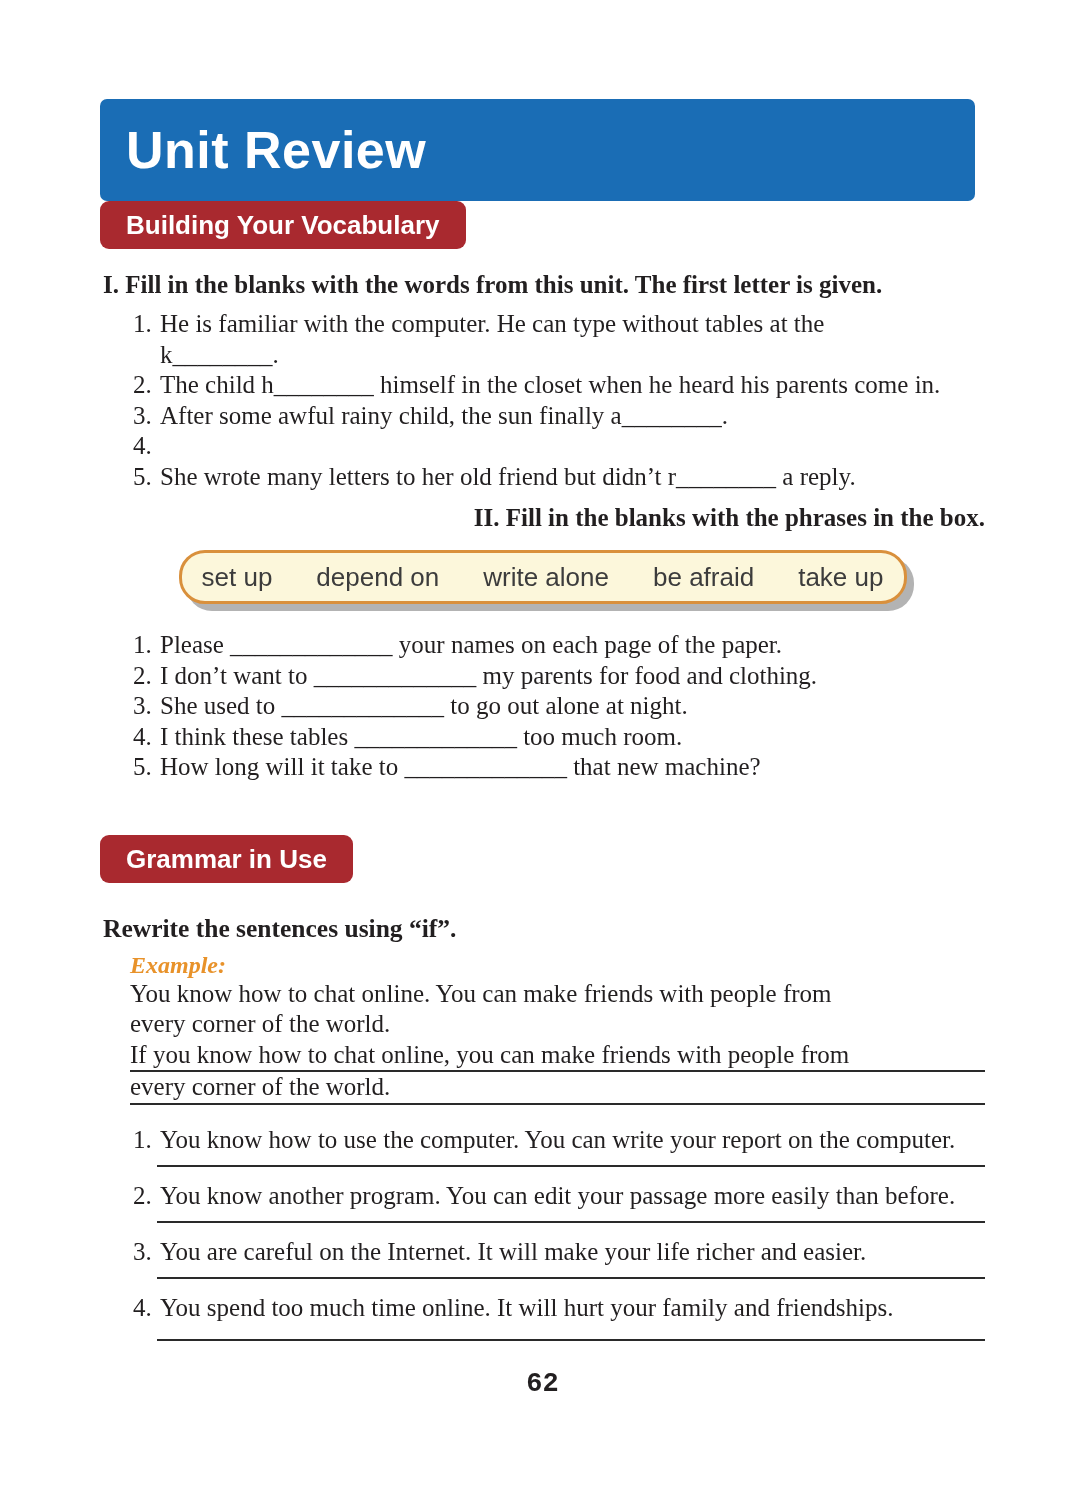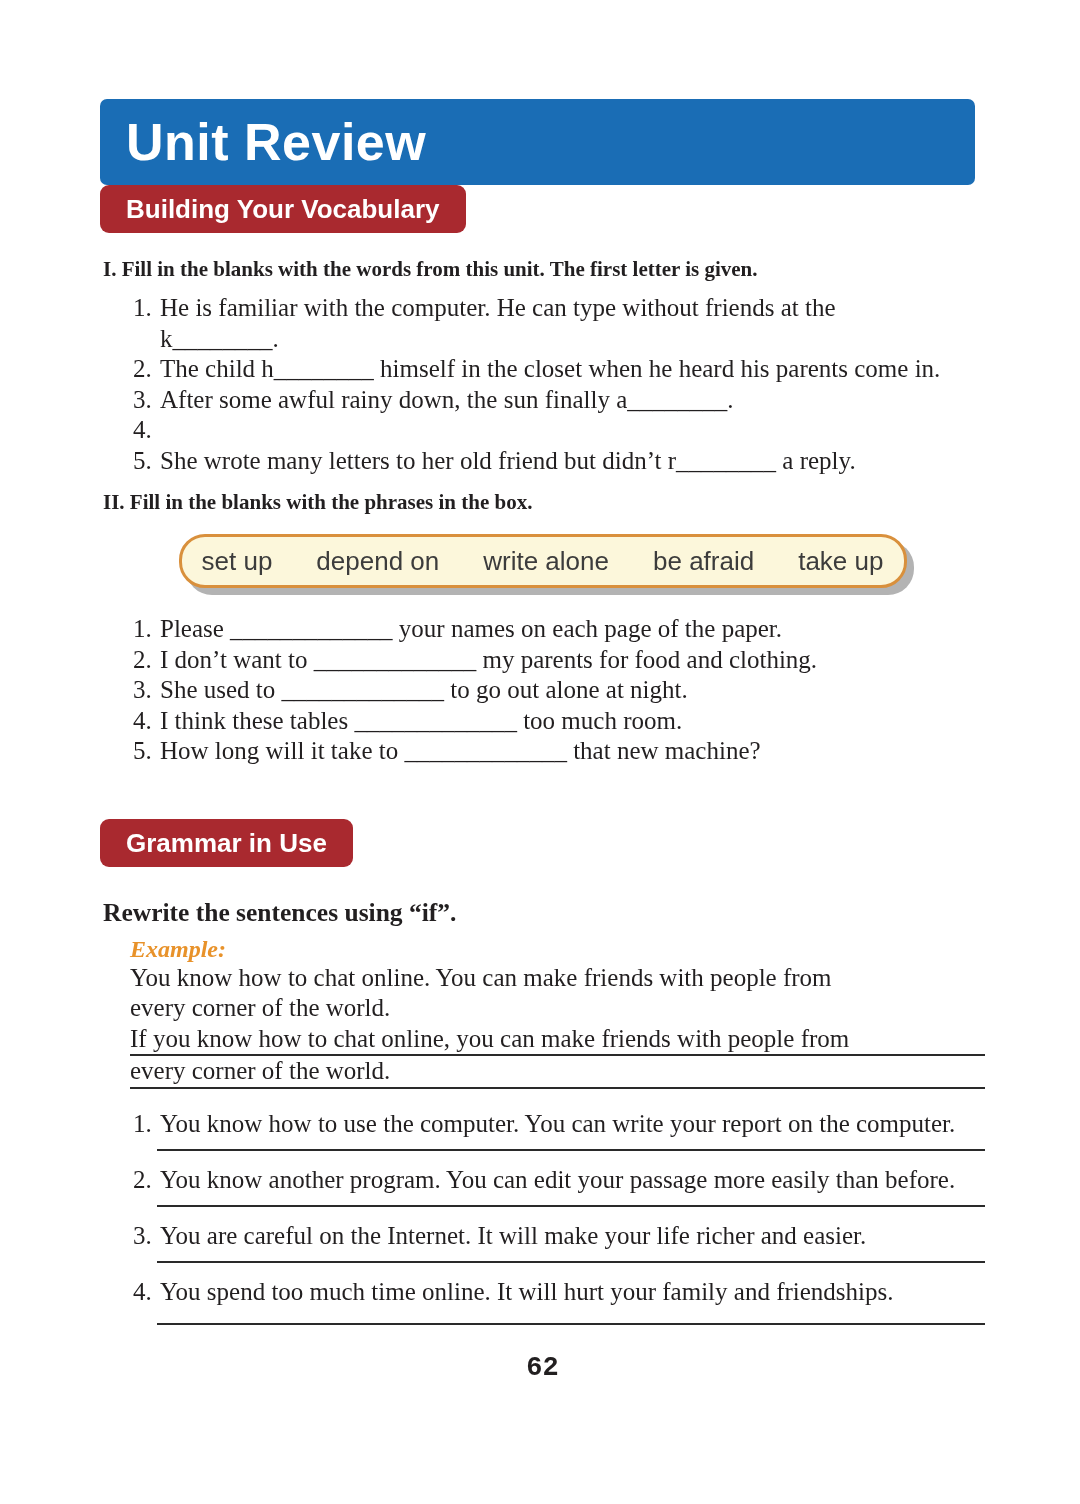--- a/index.html
+++ b/index.html
@@ -10,21 +10,21 @@
     font-family: "Liberation Serif", serif;
     color: #221f20;
     overflow: hidden;
   }
   .page { position: relative; width: 1080px; height: 1504px; }
   .content { margin-left: 100px; width: 885px; }
 
   
   .banner {
     margin-top: 99px;
-    width: 875px; height: 86px;
+    width: 875px; height: 102px;
     background: #1a6db5;
     border-radius: 7px;
     display: flex; align-items: center;
   }
   .banner .title {
     font-family: "Liberation Sans", sans-serif;
     font-weight: bold;
     color: #ffffff;
     font-size: 52px;
     margin-left: 26px;
@@ -41,25 +41,25 @@
     font-size: 26px;
     line-height: 30px;
     padding: 9px 26px;
     border-radius: 9px;
   }
   .badge-vocab { }
   .badge-grammar { margin-top: 52px; }
 
   .sec-heading {
     font-weight: bold;
-    font-size: 21px;
+    font-size: 25px;
     line-height: 32px;
     margin: 20px 0 0 3px;
   }
-  .sec-heading-2 { margin-top: 10px; }
+  .sec-heading-2 { margin-top: 10px; text-align: right; }
 
   .v-list { margin-top: 8px; }
   .v-item {
     display: flex;
     font-size: 25px;
     line-height: 30.5px;
     margin-left: 33px;
   }
   .v-num { flex: none; width: 27px; }
   .v-text { white-space: pre-line; }
@@ -145,30 +145,30 @@
 
     <div>
       <span class="badge badge-vocab">Building Your Vocabulary</span>
     </div>
 
     <div class="sec-heading">I. Fill in the blanks with the words from this unit. The first letter is given.</div>
 
     <div class="v-list">
       <div class="v-item">
         <span class="v-num">1.</span>
-        <span class="v-text">He is familiar with the computer. He can type without friends at the
+        <span class="v-text">He is familiar with the computer. He can type without tables at the
 k________.</span>
       </div>
       <div class="v-item">
         <span class="v-num">2.</span>
         <span class="v-text">The child h________ himself in the closet when he heard his parents come in.</span>
       </div>
       <div class="v-item">
         <span class="v-num">3.</span>
-        <span class="v-text">After some awful rainy down, the sun finally a________.</span>
+        <span class="v-text">After some awful rainy child, the sun finally a________.</span>
       </div>
       <div class="v-item">
         <span class="v-num">4.</span>
       </div>
       <div class="v-item">
         <span class="v-num">5.</span>
         <span class="v-text">She wrote many letters to her old friend but didn’t r________ a reply.</span>
       </div>
     </div>
 

